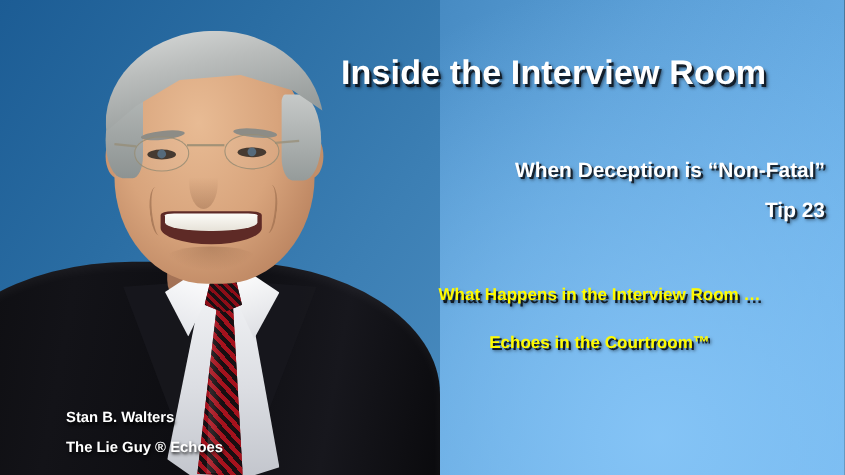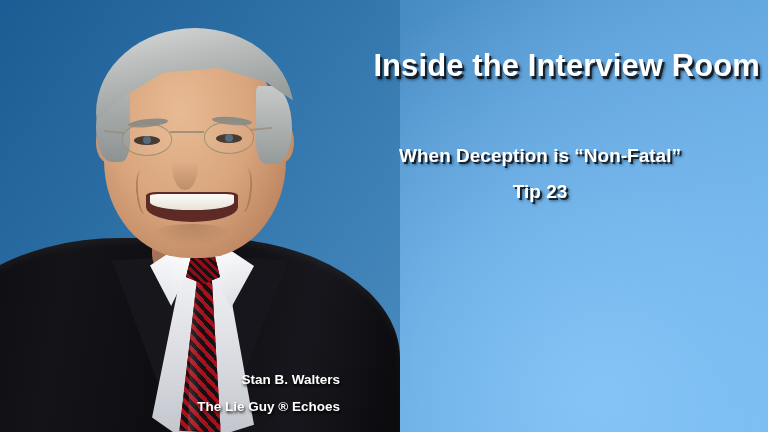--- a/index.html
+++ b/index.html
@@ -283,33 +283,33 @@
     background: radial-gradient(ellipse at 50% 0%, rgba(120,78,52,0.30), rgba(0,0,0,0) 70%);
     border-radius: 50%;
   }
 
   
   #title {
     position: absolute;
     left: 310px;
     top: 48px;
     width: 450px;
-    text-align: right;
+    text-align: left;
     font-size: 31px;
     font-weight: bold;
     color: #ffffff;
     letter-spacing: .1px;
     text-shadow: 2px 3px 0 rgba(10,14,20,0.80), 3px 4px 3px rgba(6,10,16,0.55);
   }
   .subtitle-block {
     position: absolute;
     left: 330px;
     top: 138px;
     width: 420px;
-    text-align: center;
+    text-align: right;
     color: #ffffff;
     font-weight: bold;
     font-size: 19px;
     line-height: 36px;
     text-shadow: 2px 2px 0 rgba(10,14,20,0.80), 3px 3px 3px rgba(6,10,16,0.50);
   }
   .tagline-block {
     position: absolute;
     left: 340px;
     top: 247px;
@@ -319,21 +319,21 @@
     font-weight: bold;
     font-size: 15.5px;
     line-height: 43px;
     text-shadow: 2px 2px 0 rgba(8,12,18,0.88), 3px 3px 3px rgba(4,8,14,0.55);
   }
   .credit-block {
     position: absolute;
     left: 60px;
     top: 366px;
     width: 280px;
-    text-align: right;
+    text-align: left;
     color: #ffffff;
     font-weight: bold;
     font-size: 13.5px;
     line-height: 27px;
     text-shadow: 1px 2px 3px rgba(0,0,0,0.9);
   }
 </style>
 </head>
 <body>
 
@@ -384,19 +384,23 @@
     <div class="chin-shadow"></div>
   </div>
 
   <div id="title">Inside the Interview Room</div>
 
   <div class="subtitle-block">
     <div>When Deception is “Non-Fatal”</div>
     <div>Tip 23</div>
   </div>
 
+  <div class="tagline-block">
+    <div>What Happens in the Interview Room …</div>
+    <div>Echoes in the Courtroom™</div>
+  </div>
 
   <div class="credit-block">
     <div>Stan B. Walters</div>
     <div>The Lie Guy ® Echoes</div>
   </div>
 
 </div>
 
 </body></html>

